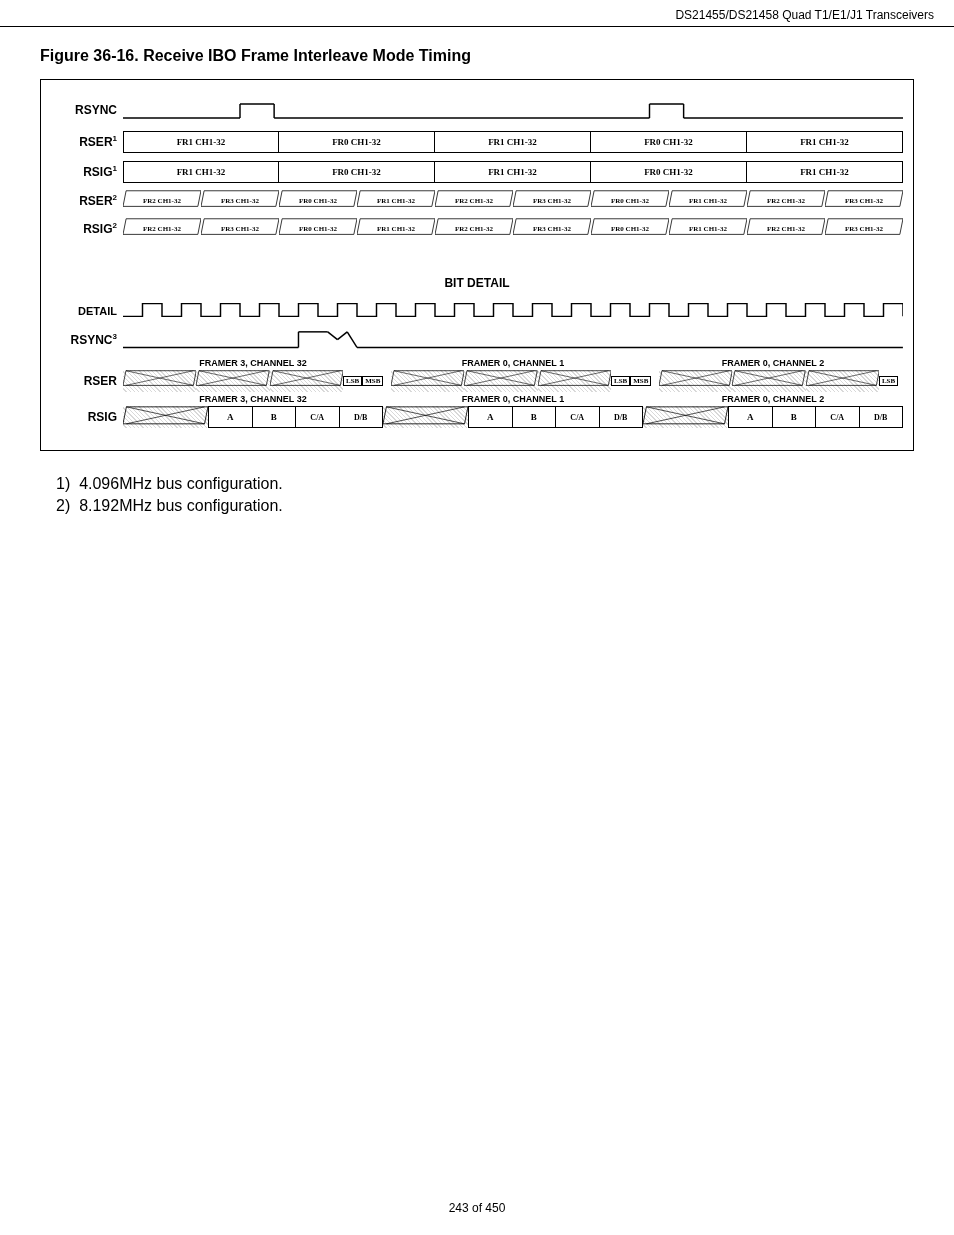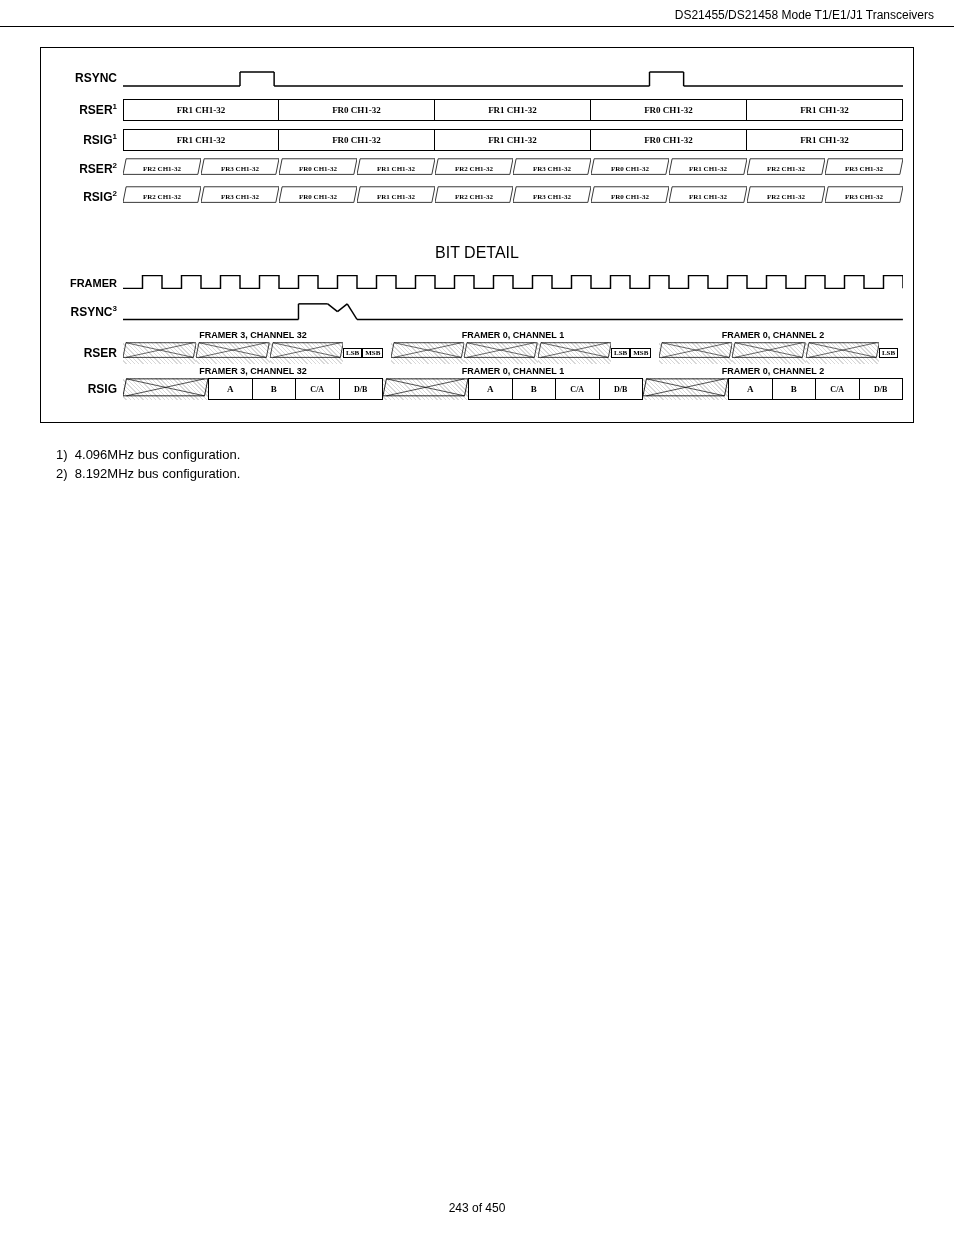--- a/index.html
+++ b/index.html
@@ -82,22 +82,22 @@
       font-weight: bold;
       position: relative;
       overflow: hidden;
     }
     .frame-cell:first-child {
       border-left: 1px solid #000;
     }
     
     .bit-detail-title {
       text-align: center;
-      font-size: 16px;
-      font-weight: normal;
+      font-size: 12px;
+      font-weight: bold;
       margin: 10px 0 10px;
     }
     .clock-row {
       height: 20px;
       position: relative;
     }
     .clock-row svg {
       width: 100%;
       height: 20px;
     }
@@ -134,21 +134,21 @@
       font-size: 15px;
       font-weight: bold;
       margin-bottom: 6px;
     }
     .notes-list {
       list-style: none;
       padding-left: 20px;
     }
     .notes-list li {
       margin-bottom: 4px;
-      font-size: 13px;
+      font-size: 16px;
     }
     
     .page-footer {
       position: absolute;
       bottom: 20px;
       width: 100%;
       text-align: center;
       font-size: 12px;
     }
     
@@ -161,25 +161,26 @@
     .label-with-sup sup {
       font-size: 8px;
       line-height: 1;
       margin-top: 0px;
     }
   </style>
 </head>
 <body>
 
 <div class="header-bar">
-  <span>DS21455/DS21458 Mode T1/E1/J1 Transceivers</span>
+  <span>DS21455/DS21458 Quad T1/E1/J1 Transceivers</span>
 </div>
 
 <div class="page-content">
 
+  <div class="figure-title">Figure 36-16. Receive IBO Frame Interleave Mode Timing</div>
 
   <div class="diagram-box">
 
     <div class="timing-row">
       <div class="row-label">
         <span>RSYNC</span>
       </div>
       <div class="timing-content rsync-line">
         <svg viewBox="0 0 800 28" preserveAspectRatio="none" xmlns="http://www.w3.org/2000/svg">
 
@@ -382,21 +383,21 @@
           </div>
         </div>
       </div>
     </div>
 
     <div style="height:20px;"></div>
 
     <div class="bit-detail-title">BIT DETAIL</div>
 
     <div class="timing-row" style="margin-bottom:4px;">
-      <div class="row-label" style="font-size:11px;">FRAMER</div>
+      <div class="row-label" style="font-size:11px;">DETAIL</div>
       <div class="timing-content clock-row" style="height:22px;">
         <svg viewBox="0 0 800 22" preserveAspectRatio="none" xmlns="http://www.w3.org/2000/svg">
 
           <polyline points="
             0,18 
             20,18 20,4 40,4 40,18 
             60,18 60,4 80,4 80,18 
             100,18 100,4 120,4 120,18 
             140,18 140,4 160,4 160,18 
             180,18 180,4 200,4 200,18 

